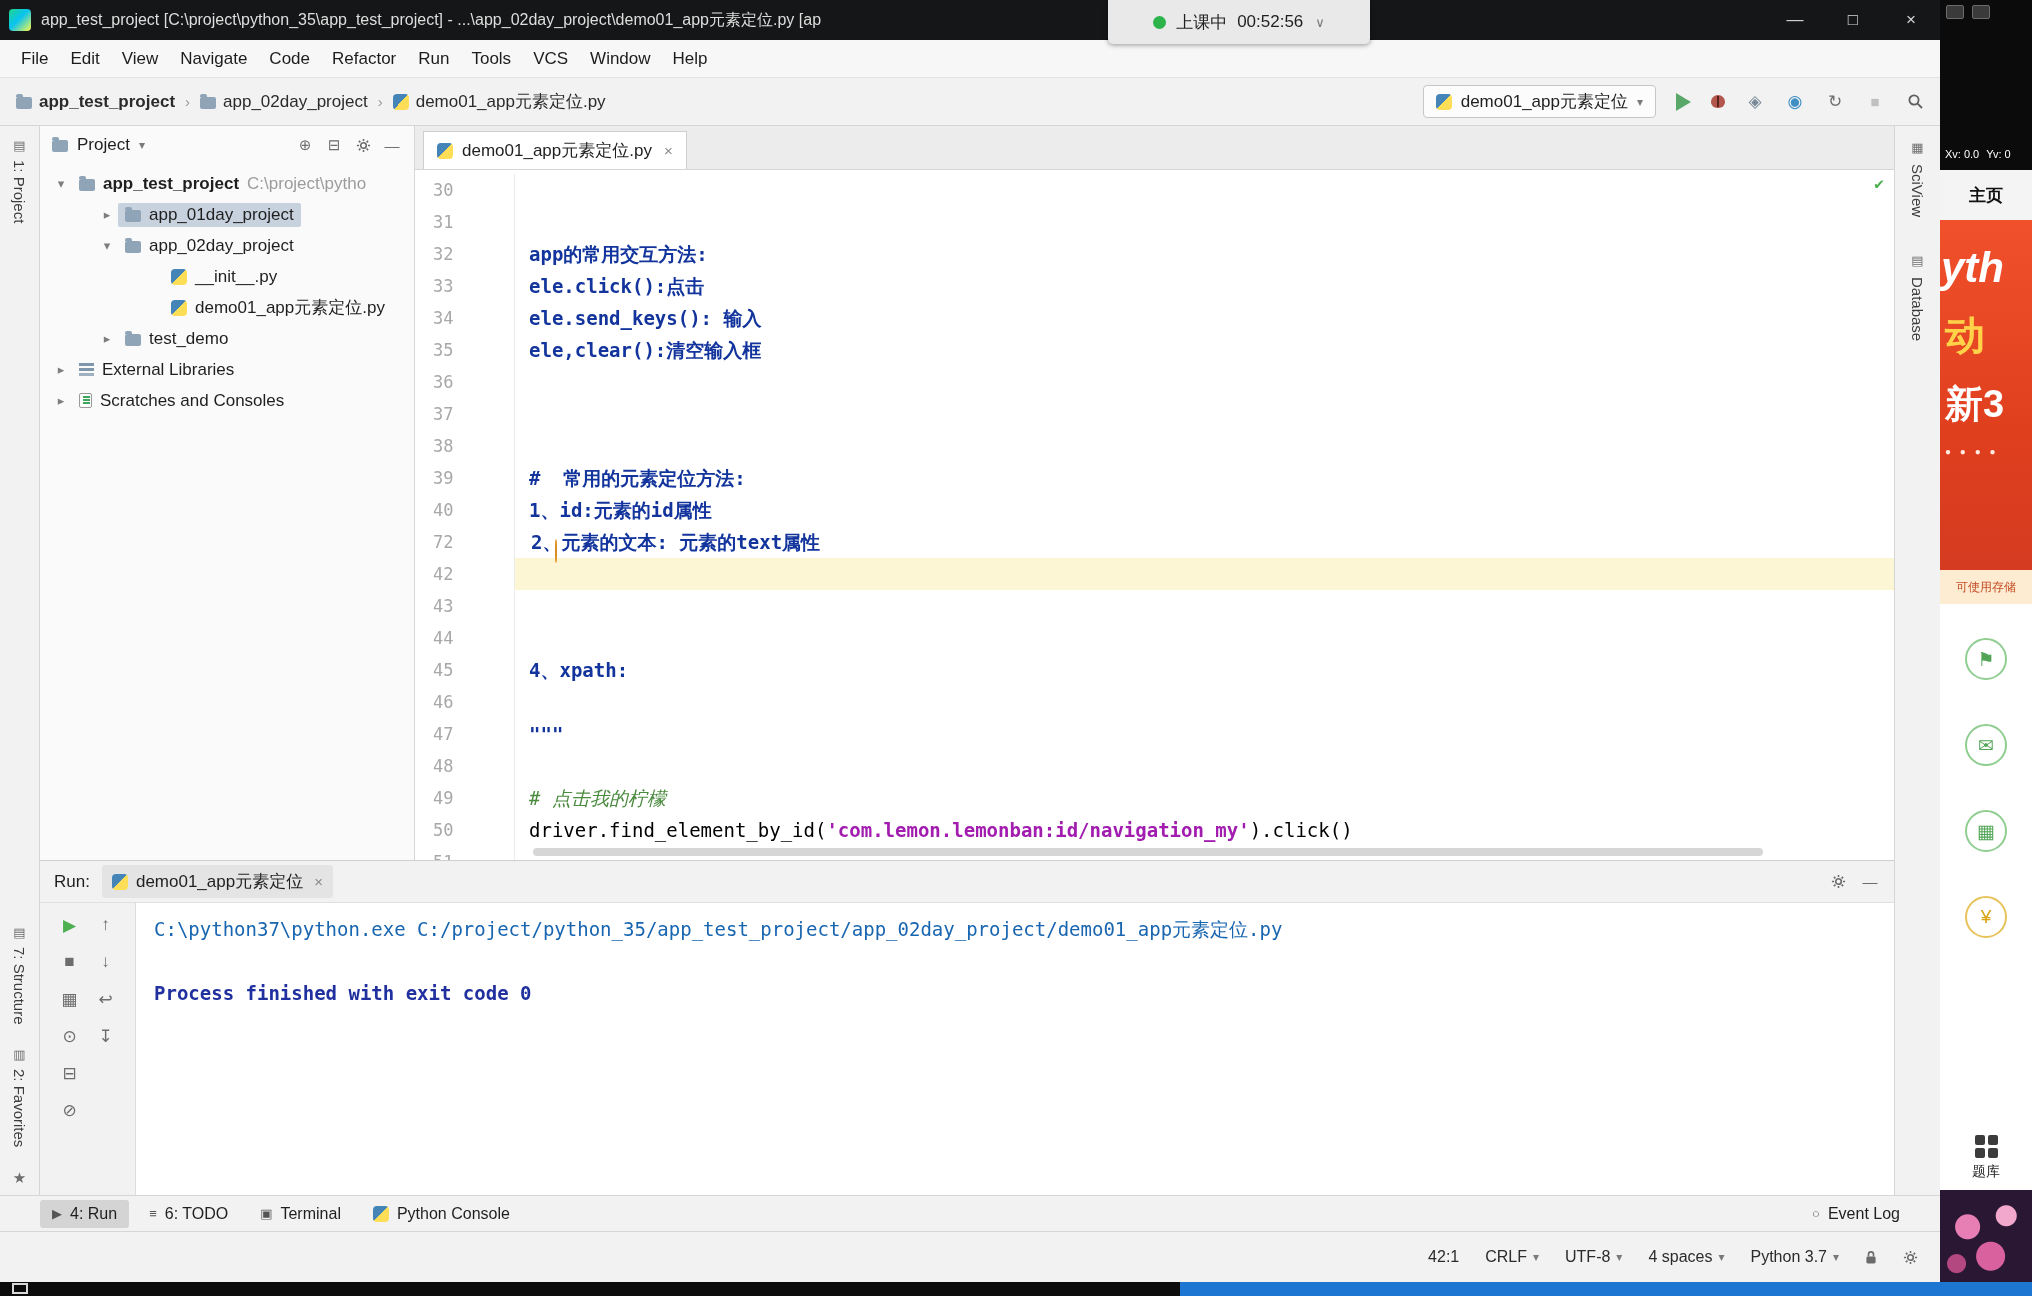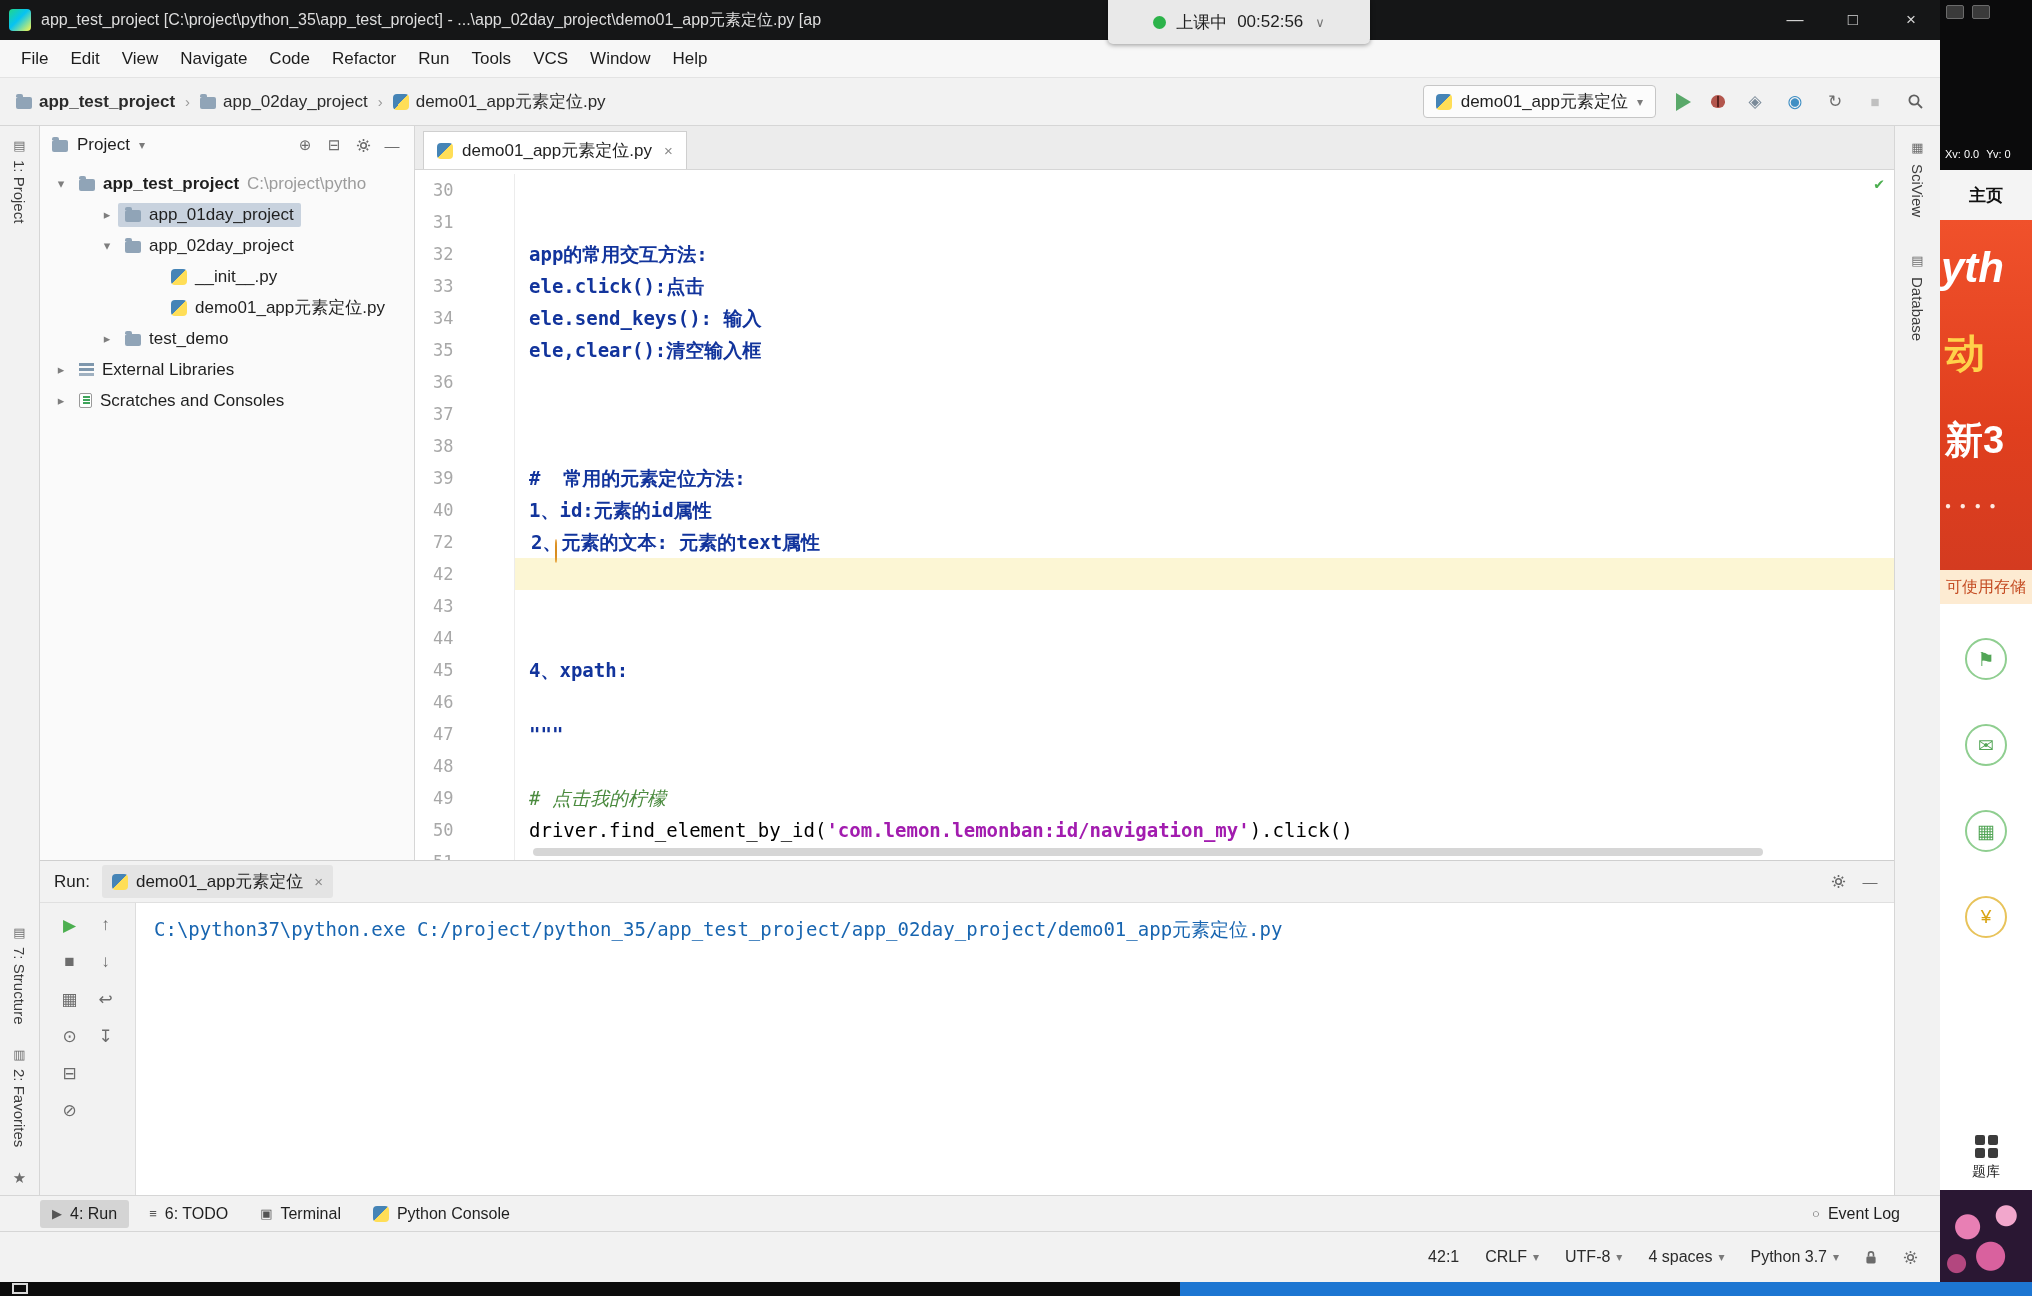--- a/index.html
+++ b/index.html
@@ -125,26 +125,26 @@
 .sb-item{display:flex;align-items:center;gap:6px}
 .sb-ic{display:inline-flex;align-items:center}
 
 
 .side-app{position:absolute;right:0;top:0;width:92px;height:1282px;background:#fff;display:flex;flex-direction:column;overflow:hidden}
 .sa-top{flex:0 0 170px;background:#0b0b0c;color:#fff;position:relative}
 .sa-thumbs{position:absolute;top:5px;left:6px;display:flex;gap:8px}
 .sa-thumb{width:18px;height:14px;background:#3a3a3a;border:1px solid #6b6b6b;border-radius:2px}
 .sa-coords{position:absolute;bottom:10px;left:5px;font-size:11px;display:flex;gap:7px;white-space:nowrap}
 .sa-home{flex:0 0 50px;background:#f4f4f4;display:flex;align-items:center;justify-content:center;font-size:17px;font-weight:bold;color:#111}
-.sa-cover{flex:0 0 350px;background:linear-gradient(180deg,#f0512b,#e03f1e 60%,#d43b20);color:#fff;display:flex;flex-direction:column;align-items:flex-start;padding:24px 5px 0;gap:34px;overflow:hidden}
+.sa-cover{flex:0 0 350px;background:linear-gradient(180deg,#f0512b,#e03f1e 60%,#d43b20);color:#fff;display:flex;flex-direction:column;align-items:flex-start;padding:24px 5px 0;gap:16px;overflow:hidden}
 .cov1{font-size:42px;font-weight:bold;font-style:italic;margin-left:-4px}
 .cov2{font-size:40px;font-weight:bold;color:#ffd24a}
 .cov3{font-size:38px;font-weight:bold}
 .cov-dots{font-size:10px;letter-spacing:3px;color:#ffe9e0}
-.sa-banner{flex:0 0 34px;background:#fdebd2;color:#c44b22;font-size:16px;display:flex;align-items:center;justify-content:center;white-space:nowrap;overflow:hidden}
+.sa-banner{flex:0 0 34px;background:#fdebd2;color:#c44b22;font-size:12px;display:flex;align-items:center;justify-content:center;white-space:nowrap;overflow:hidden}
 .sa-icons{flex:1;display:flex;flex-direction:column;align-items:center;padding-top:34px;gap:44px;background:#fff}
 .sa-circle{width:42px;height:42px;border-radius:50%;border:2px solid #8fce90;display:flex;align-items:center;justify-content:center;font-size:19px;color:#52a556}
 .sa-circle.gold{border-color:#e8c35a;color:#d9a514}
 .sa-tiles{flex:0 0 64px;display:flex;flex-direction:column;align-items:center;justify-content:center;gap:5px;font-size:14px;color:#222;background:#fff}
 .tiles-icon{width:10px;height:10px;background:#3c3c3c;border-radius:2px;box-shadow:13px 0 0 #3c3c3c,0 13px 0 #3c3c3c,13px 13px 0 #3c3c3c;margin:0 13px 13px 0}
 .sa-flower{flex:0 0 92px;background:radial-gradient(circle at 30% 40%,#e87fb4 12px,transparent 13px),radial-gradient(circle at 72% 28%,#f2a7cc 10px,transparent 11px),radial-gradient(circle at 55% 72%,#d9619e 14px,transparent 15px),radial-gradient(circle at 18% 80%,#b3477f 9px,transparent 10px),#2a1733}
 
 
 .taskbar{position:absolute;left:0;bottom:0;width:2032px;height:14px;background:#0c0c0c}
 .taskbar-blue{position:absolute;left:1180px;top:0;width:852px;height:14px;background:#1d76d2}
@@ -465,21 +465,21 @@
                   <span class="rt-ic">⊟</span>
                   <span class="rt-ic">⊘</span>
                 </div>
                 <div class="rt-col">
                   <span class="rt-ic">↑</span>
                   <span class="rt-ic">↓</span>
                   <span class="rt-ic">↩</span>
                   <span class="rt-ic">↧</span>
                 </div>
               </div>
-            <div class="console" id="console"><div class="cl-cmd">C:\python37\python.exe C:/project/python_35/app_test_project/app_02day_project/demo01_app元素定位.py</div><div class="cl-plain"> </div></div>
+            <div class="console" id="console"><div class="cl-cmd">C:\python37\python.exe C:/project/python_35/app_test_project/app_02day_project/demo01_app元素定位.py</div><div class="cl-plain"> </div><div class="cl-info">Process finished with exit code 0</div></div>
           </div>
         </div>
       </div>
 
       <div class="strip-right" id="strip-right">
           <div class="rs-item">
             <span class="strip-ic">▦</span>
             <span class="vtext">SciView</span>
           </div>
           <div class="rs-item">

